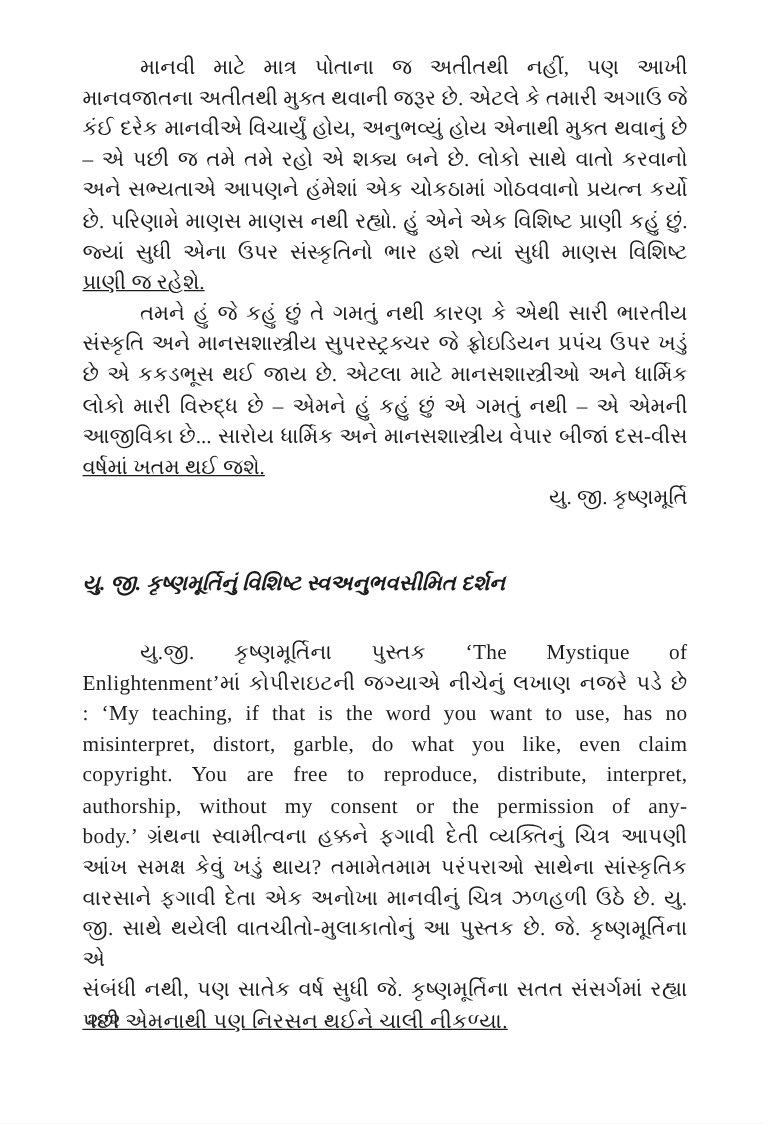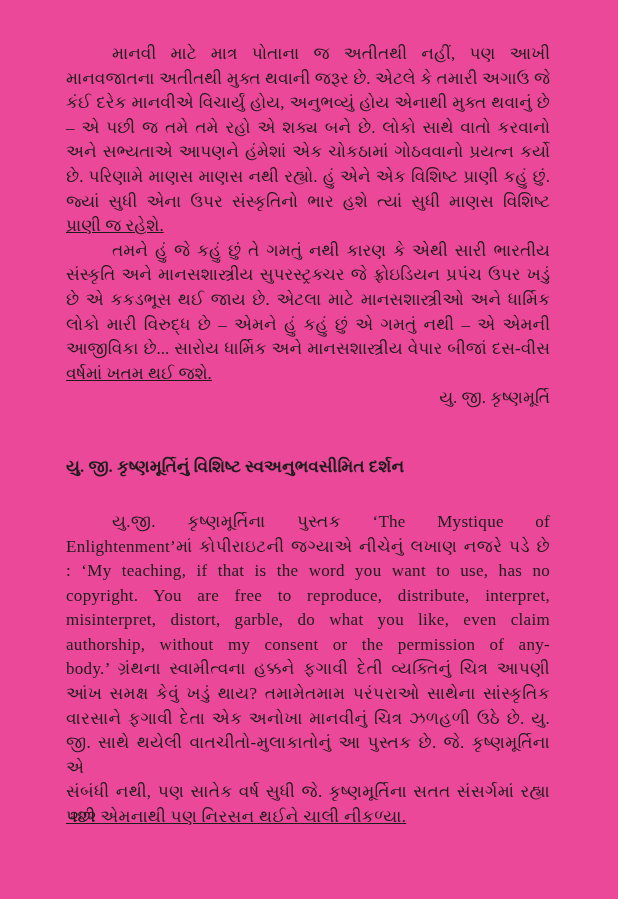--- a/index.html
+++ b/index.html
@@ -5,21 +5,21 @@
   html, body {
     margin: 0;
     padding: 0;
     background: #e8e8e8;
   }
   .page {
     position: relative;
     width: 618px;
     height: 899px;
     margin: 0 auto;
-    background: #ec4899;
+    background: #ffffff;
     color: #1c1c1c;
     font-family: "Liberation Serif", "DejaVu Serif", serif;
     overflow: hidden;
   }
   .content {
     position: absolute;
     left: 66px;
     right: 68px;
     top: 42px;
   }
@@ -48,20 +48,21 @@
     line-height: 24.6px;
     text-align: right;
     margin: 0;
   }
   .heading {
     font-size: 17px;
     line-height: 22px;
     font-weight: bold;
     margin: 45px 0 0 0;
     text-align: left;
+    font-style: italic;
   }
   .p3 {
     margin-top: 32px;
   }
   .p3 .line {
     letter-spacing: 0.3px;
   }
   .page-number {
     position: absolute;
     left: 70px;
@@ -97,22 +98,22 @@
     </div>
 
     <div class="attribution">યુ. જી. કૃષ્ણમૂર્તિ</div>
 
     <div class="heading">યુ. જી. કૃષ્ણમૂર્તિનું વિશિષ્ટ સ્વઅનુભવસીમિત દર્શન</div>
 
     <div class="para p3">
       <div class="line j indent">યુ.જી. કૃષ્ણમૂર્તિના પુસ્તક ‘The Mystique of</div>
       <div class="line j">Enlightenment’માં કોપીરાઇટની જગ્યાએ નીચેનું લખાણ નજરે પડે છે</div>
       <div class="line j">: ‘My teaching, if that is the word you want to use, has no</div>
+      <div class="line j">misinterpret, distort, garble, do what you like, even claim</div>
       <div class="line j">copyright. You are free to reproduce, distribute, interpret,</div>
-      <div class="line j">misinterpret, distort, garble, do what you like, even claim</div>
       <div class="line j">authorship, without my consent or the permission of any-</div>
       <div class="line j">body.’ ગ્રંથના સ્વામીત્વના હક્કને ફગાવી દેતી વ્યક્તિનું ચિત્ર આપણી</div>
       <div class="line j">આંખ સમક્ષ કેવું ખડું થાય? તમામેતમામ પરંપરાઓ સાથેના સાંસ્કૃતિક</div>
       <div class="line j">વારસાને ફગાવી દેતા એક અનોખા માનવીનું ચિત્ર ઝળહળી ઉઠે છે. યુ.</div>
       <div class="line j">જી. સાથે થયેલી વાતચીતો-મુલાકાતોનું આ પુસ્તક છે. જે. કૃષ્ણમૂર્તિના એ</div>
       <div class="line j">સંબંધી નથી, પણ સાતેક વર્ષ સુધી જે. કૃષ્ણમૂર્તિના સતત સંસર્ગમાં રહ્યા</div>
       <div class="line last">પછી એમનાથી પણ નિરસન થઈને ચાલી નીકળ્યા.</div>
     </div>
 
   </div>

